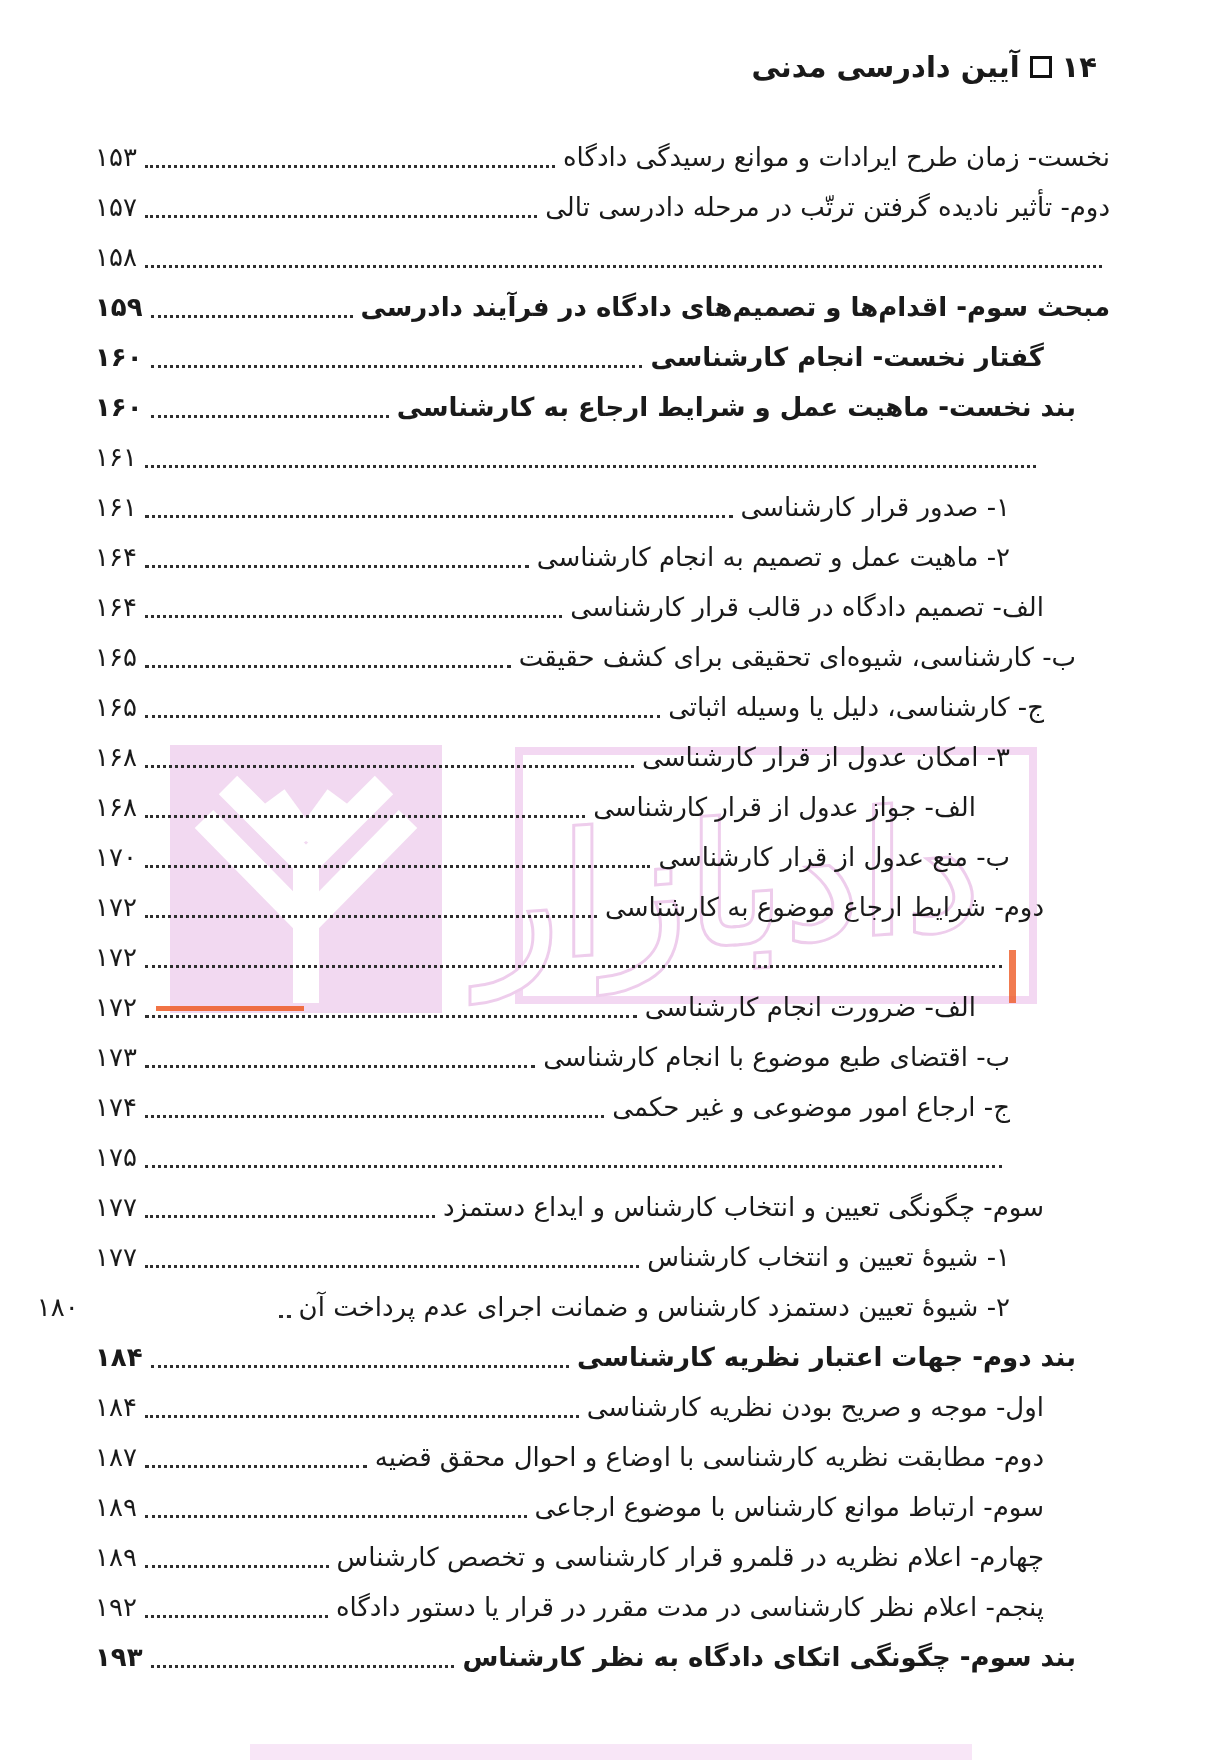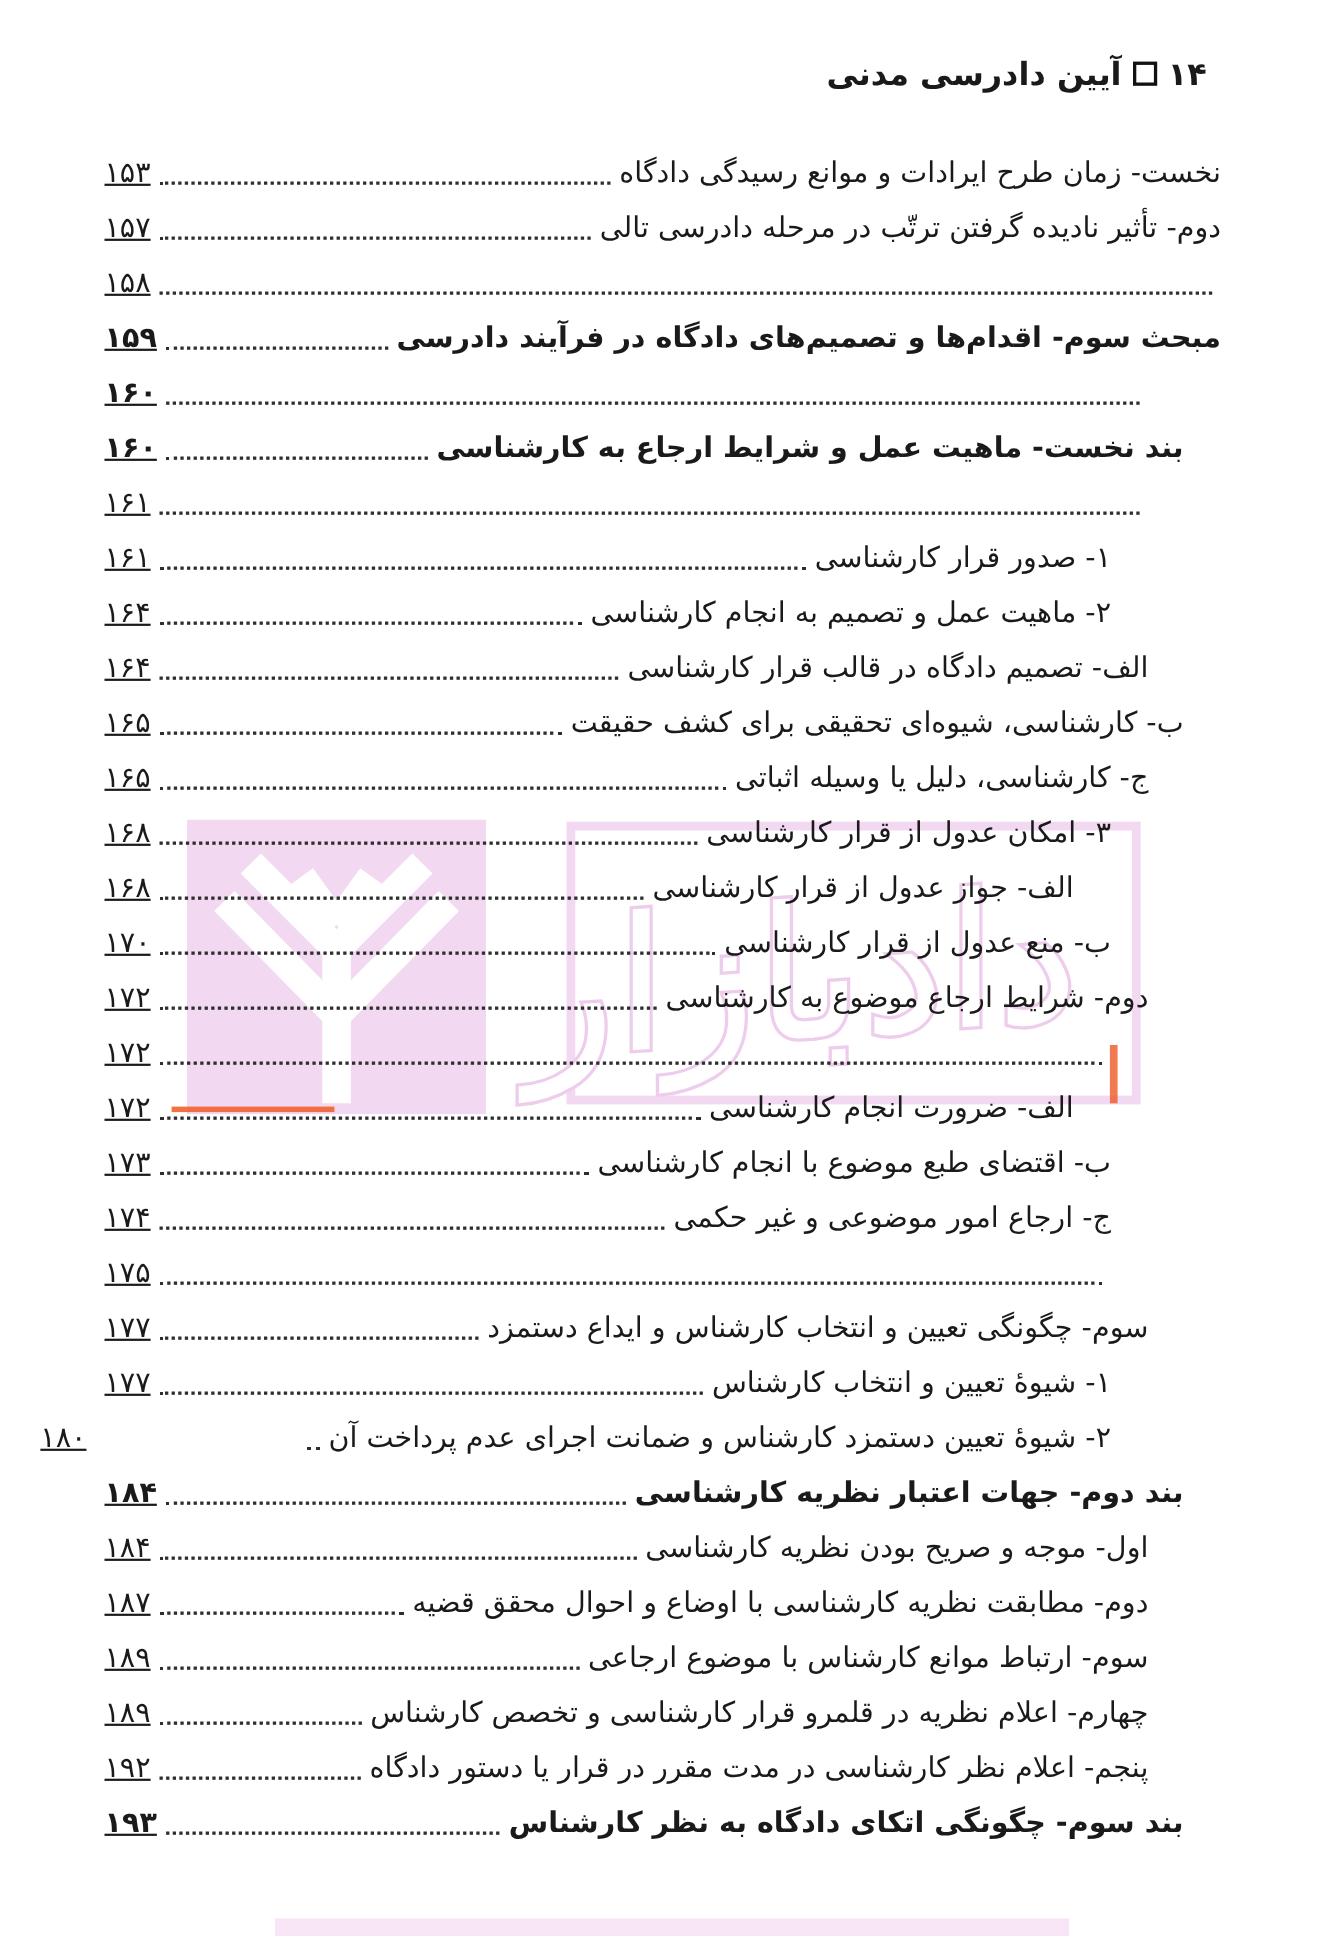--- a/index.html
+++ b/index.html
@@ -35,21 +35,21 @@
   .row{
     direction:rtl;display:flex;align-items:center;height:50px;
     font-size:26px;white-space:nowrap;
   }
   .row .title{flex:0 0 auto;}
   .row .leader{
     flex:1 1 auto;min-width:12px;height:0;
     border-bottom:3px dotted #2e2e2e;
     margin:0 8px;position:relative;top:9px;
   }
-  .row .num{flex:0 0 auto;font-size:26px;letter-spacing:1px;text-decoration:underline;}
+  .row .num{flex:0 0 auto;font-size:26px;letter-spacing:1px;}
   .row.bold{font-weight:bold;}
   .row.short .leader{margin-left:200px;}
   .lvl-0{padding-right:0;}
   .lvl-1{padding-right:34px;}
   .lvl-2{padding-right:66px;}
   .lvl-3{padding-right:100px;}
   .lvl-4{padding-right:134px;}
 </style>
 </head>
 <body>
@@ -99,20 +99,21 @@
       <div class="row lvl-0">
     <span class="leader"></span>
     <span class="num">۱۵۸</span>
   </div>
       <div class="row lvl-0 bold">
     <span class="title">مبحث سوم- اقدام‌ها و تصمیم‌های دادگاه در فرآیند دادرسی</span>
     <span class="leader"></span>
     <span class="num">۱۵۹</span>
   </div>
       <div class="row lvl-2 bold">
+    <span class="title">گفتار نخست- انجام کارشناسی</span>
     <span class="leader"></span>
     <span class="num">۱۶۰</span>
   </div>
       <div class="row lvl-1 bold">
     <span class="title">بند نخست- ماهیت عمل و شرایط ارجاع به کارشناسی</span>
     <span class="leader"></span>
     <span class="num">۱۶۰</span>
   </div>
       <div class="row lvl-2">
     <span class="leader"></span>

